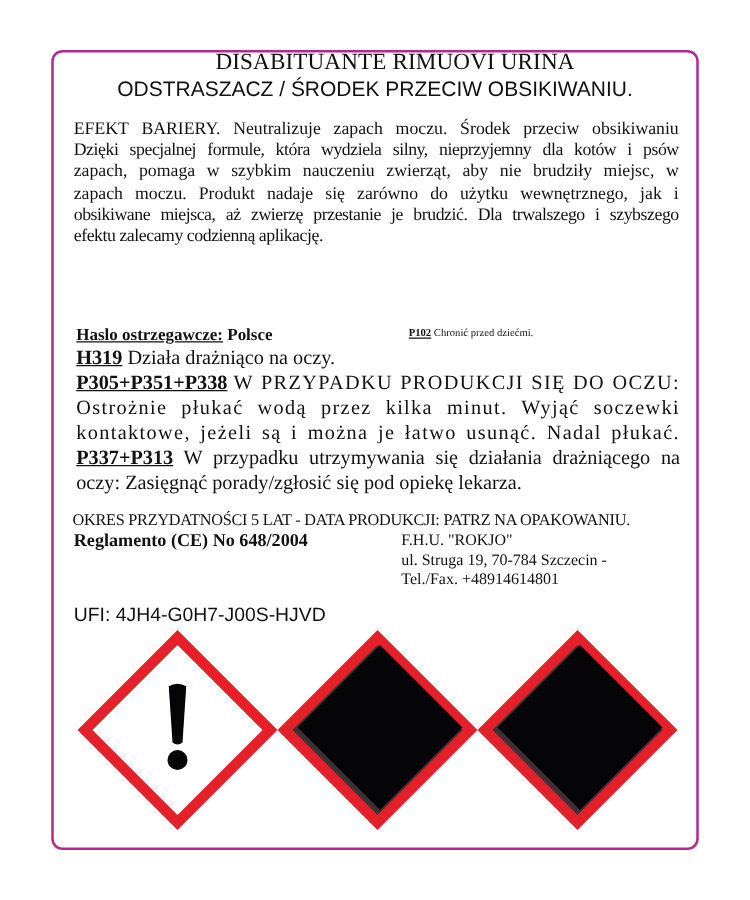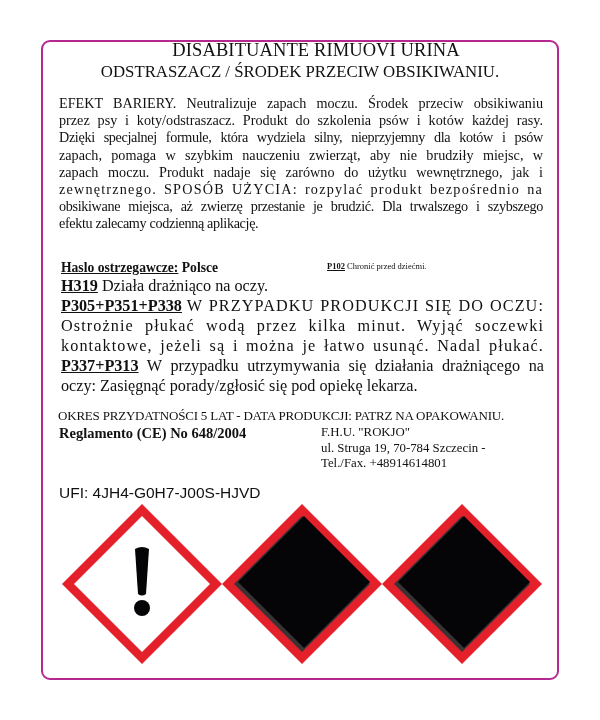--- a/index.html
+++ b/index.html
@@ -1,20 +1,20 @@
 <!DOCTYPE html>
 <html><head>
 <meta charset="utf-8">
 <style>
   html, body { margin:0; padding:0; background:#ffffff; }
   body { width:600px; height:720px; position:relative; overflow:hidden; font-family:"Liberation Serif", serif; color:#111; }
   .frame { position:absolute; left:41px; top:40px; width:518px; height:640px; border:2px solid #b5288f; border-radius:9px; box-sizing:border-box; }
   .abs { position:absolute; white-space:nowrap; }
   .title1 { left:0; width:600px; top:40px; text-align:center; font-size:18.5px; letter-spacing:0.1px; font-family:"Liberation Serif", serif;margin-left:16px; }
-  .title2 { left:0; width:600px; top:62px; text-align:center; font-size:16.8px; font-family:Liberation Serif, serif; }
+  .title2 { left:0; width:600px; top:62px; text-align:center; font-size:16.8px; font-family:Liberation Sans, sans-serif; }
   .desc { position:absolute; left:59px; top:95px; width:484px; font-size:14.2px; line-height:17.2px; }
   .desc .ln { display:block; white-space:nowrap; text-align:justify; text-align-last:justify; height:17.2px; }
   .desc .ln.last { text-align-last:left; }
   .desc .cond { letter-spacing:-0.35px; }
   .desc .wide { letter-spacing:1.2px; }
   .signal { left:61px; top:260px; font-size:13.6px; font-weight:bold; }
   .signal u { text-decoration:underline; }
   .p102 { left:327px; top:261px; font-size:8.5px; }
   .p102 b { text-decoration:underline; }
   .hz { position:absolute; left:61px; width:483px; font-size:16.2px; line-height:20px; }
@@ -33,25 +33,23 @@
 </head>
 <body>
 
 <div class="frame"></div>
 
 <div class="abs title1">DISABITUANTE RIMUOVI URINA</div>
 <div class="abs title2">ODSTRASZACZ / ŚRODEK PRZECIW OBSIKIWANIU.</div>
 
 <div class="desc">
   <span class="ln">EFEKT BARIERY. Neutralizuje zapach moczu. Środek przeciw obsikiwaniu</span>
-  <span class="ln">przez psy i koty/odstraszacz. Produkt do szkolenia psów i kotów każdej rasy.</span>
   <span class="ln cond">Dzięki specjalnej formule, która wydziela silny, nieprzyjemny dla kotów i psów</span>
   <span class="ln">zapach, pomaga w szybkim nauczeniu zwierząt, aby nie brudziły miejsc, w</span>
   <span class="ln">zapach moczu. Produkt nadaje się zarówno do użytku wewnętrznego, jak i</span>
-  <span class="ln wide">zewnętrznego. SPOSÓB UŻYCIA: rozpylać produkt bezpośrednio na</span>
   <span class="ln cond">obsikiwane miejsca, aż zwierzę przestanie je brudzić. Dla trwalszego i szybszego</span>
   <span class="ln last cond">efektu zalecamy codzienną aplikację.</span>
 </div>
 
 <div class="abs signal">
   <u>Haslo ostrzegawcze:</u>
   <span>Polsce</span>
 </div>
 
 <div class="abs p102">

